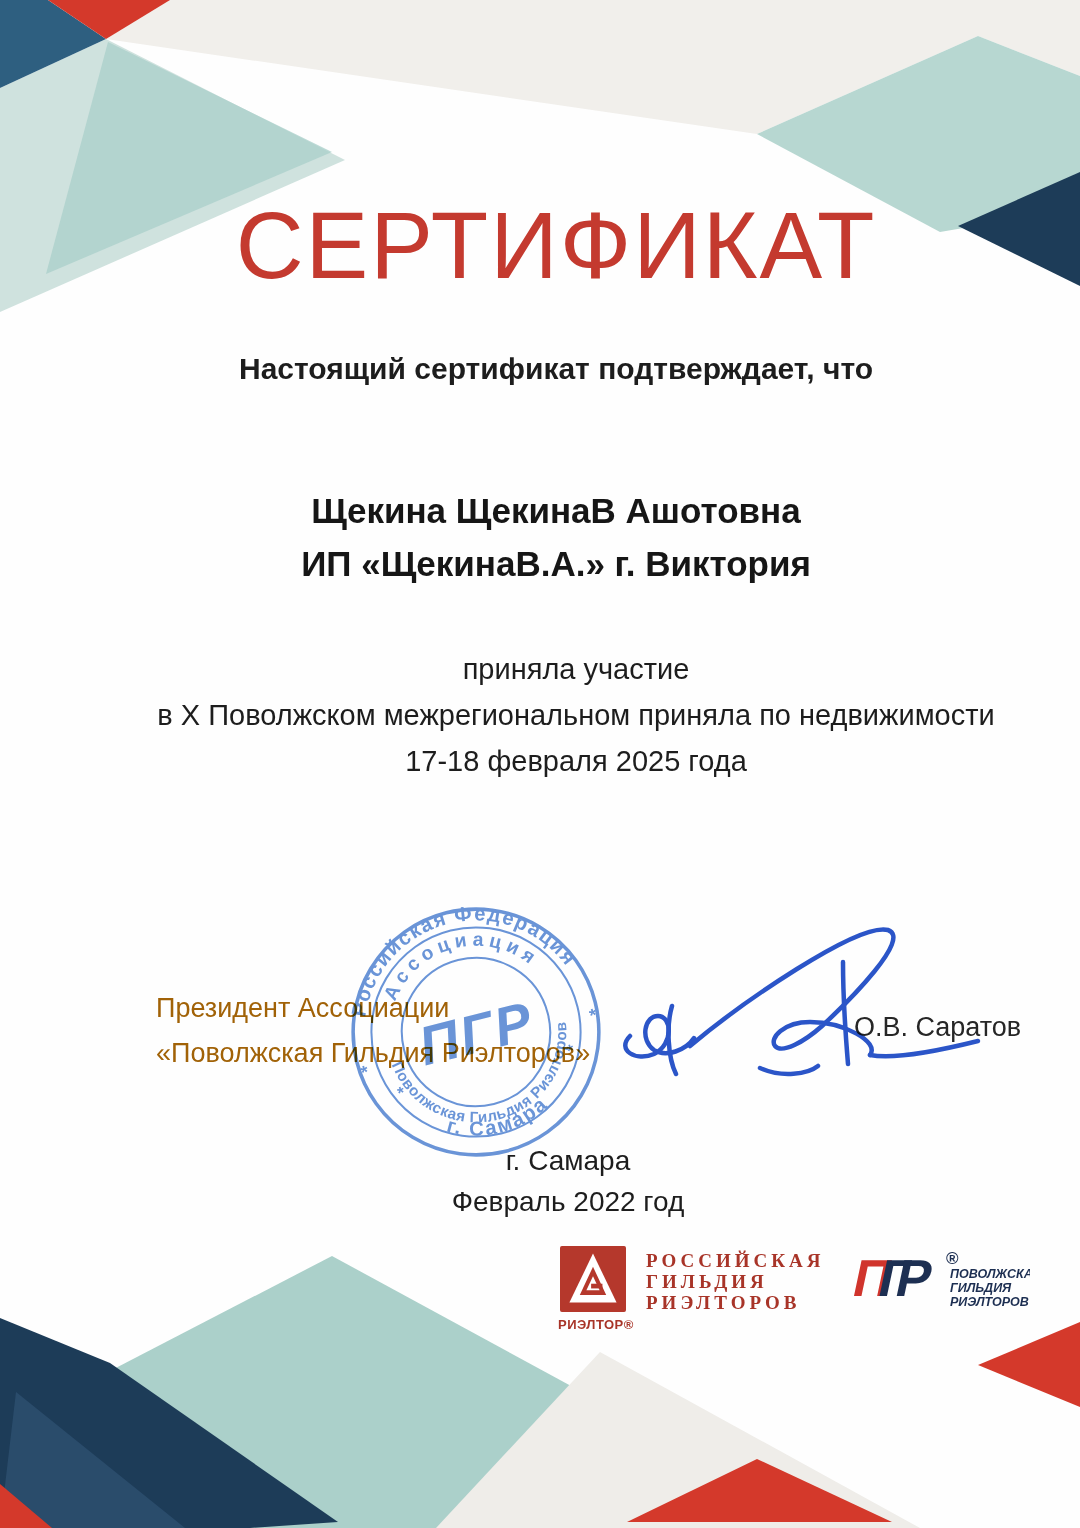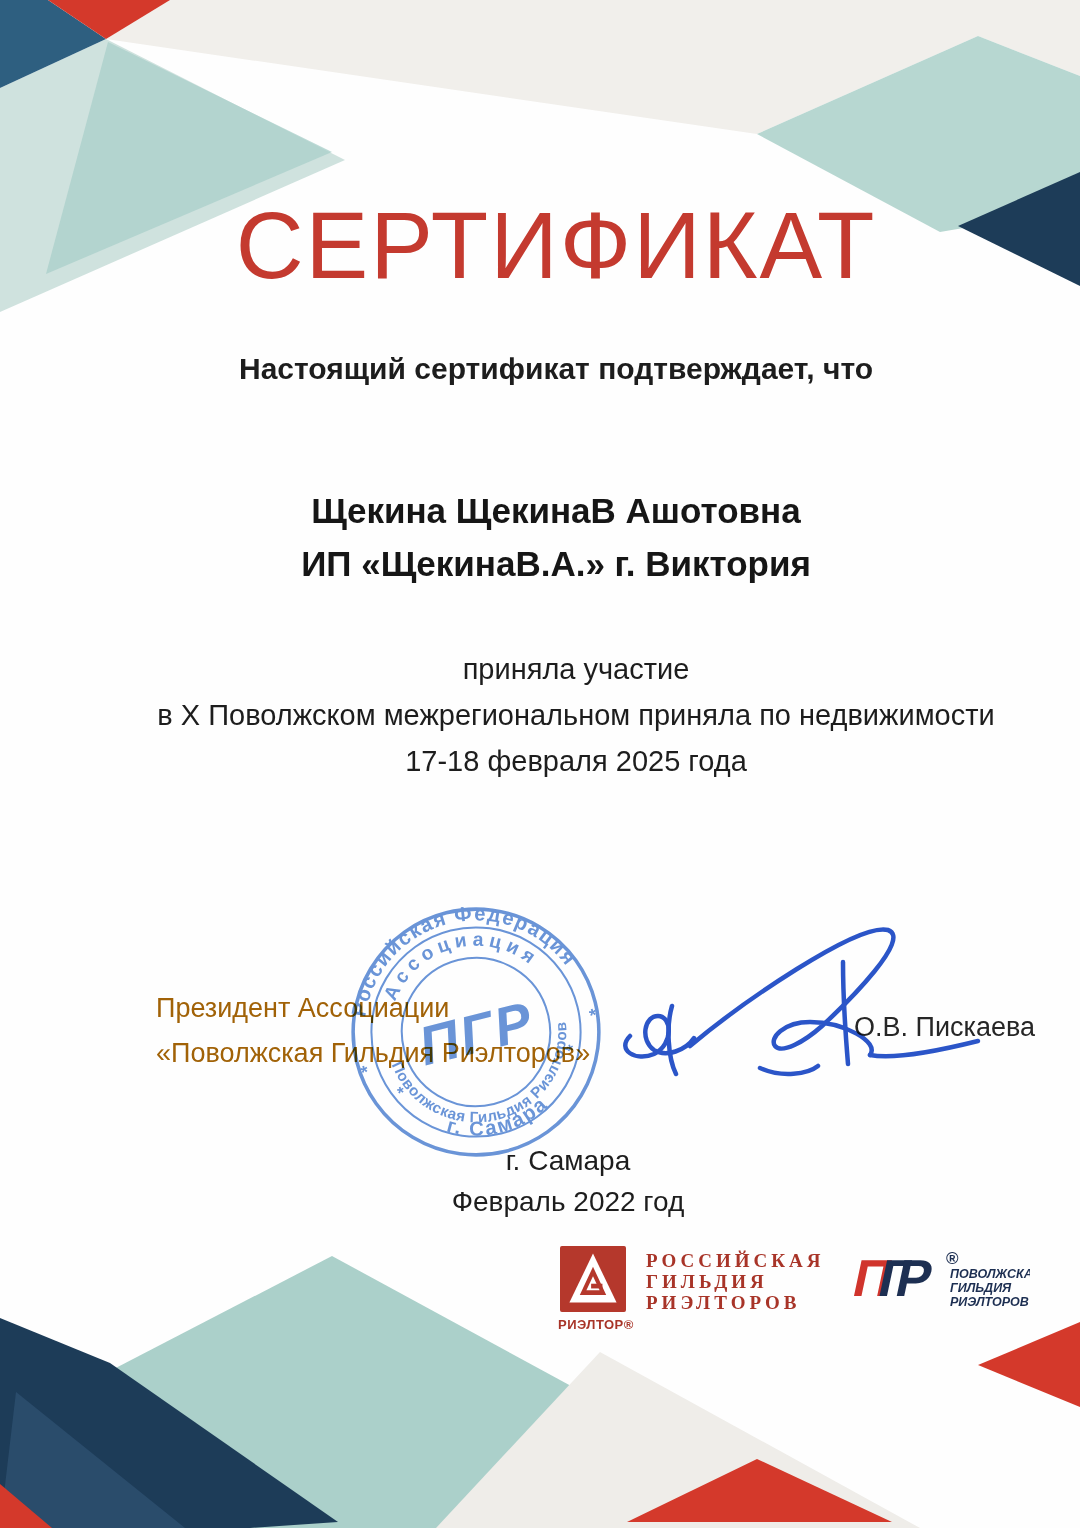--- a/index.html
+++ b/index.html
@@ -74,21 +74,21 @@
       <div>приняла участие</div>
       <div>в X Поволжском межрегиональном приняла по недвижимости</div>
       <div>17-18 февраля 2025 года</div>
     </div>
 
     <div class="president">
       <div>Президент Ассоциации</div>
       <div>«Поволжская Гильдия Риэлторов»</div>
     </div>
 
-    <div class="signer-name">О.В. Пискаева</div>
+    <div class="signer-name">О.В. Саратов</div>
 
     <svg class="stamp" width="264" height="264" viewBox="0 0 260 260">
       <defs>
         <path id="arcOuterTop" d="M 20 130 A 110 110 0 0 1 240 130"></path>
         <path id="arcOuterBottom" d="M 28 130 A 102 102 0 0 0 232 130"></path>
         <path id="arcInnerTop" d="M 45 130 A 85 85 0 0 1 215 130"></path>
         <path id="arcInnerBottom" d="M 41 130 A 89 89 0 0 0 219 130"></path>
       </defs>
       <g fill="none" stroke="#4d80d0">
         <circle cx="130" cy="130" r="121" stroke-width="3.5"></circle>

